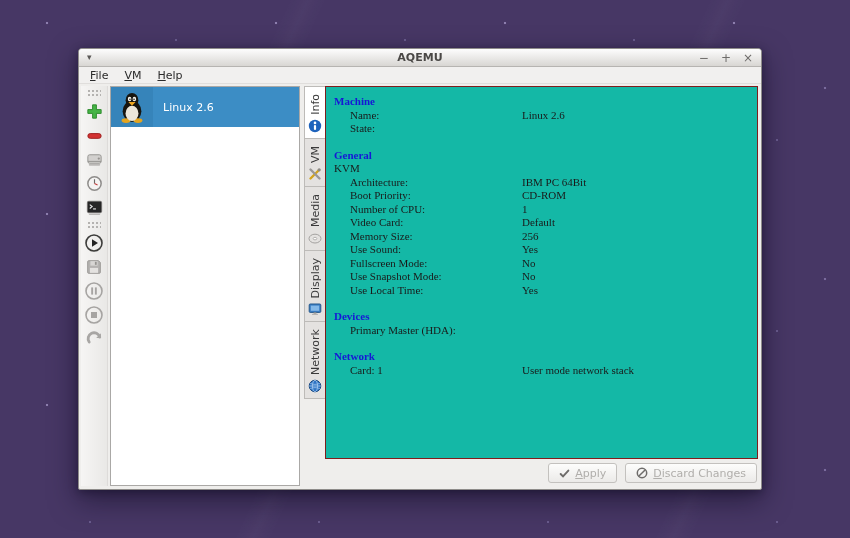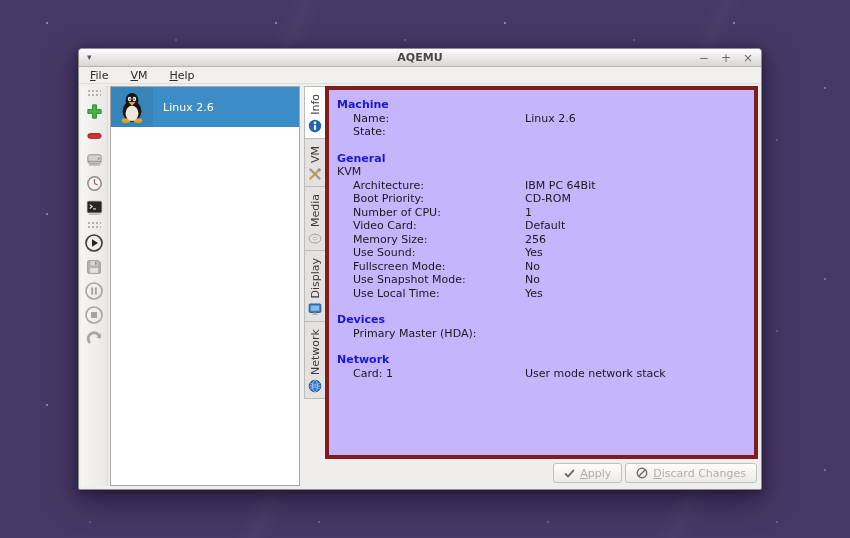--- a/index.html
+++ b/index.html
@@ -30,21 +30,21 @@
     display:flex; align-items:center; padding:0 8px;
   }
   .win-menu-btn { color:#5a5856; font-size:9px; cursor:default; line-height:1; }
   .win-title {
     position:absolute; left:0; right:0; text-align:center;
     font-size:11px; color:#4a4846; font-weight:bold; pointer-events:none;
   }
   .win-controls { margin-left:auto; display:flex; gap:12px; align-items:center; z-index:2; }
   .win-controls span { color:#6e6c6a; font-size:12px; line-height:1; cursor:default; }
   .menubar {
-    height:17px; flex:0 0 17px; display:flex; align-items:center; gap:8px;
+    height:17px; flex:0 0 17px; display:flex; align-items:center; gap:2px;
     background:#f1f0ef; border-bottom:1px solid #e0dedc; padding:0 4px;
   }
   .menu-item { padding:1px 7px; color:#2a2a2a; }
   .accel { display:inline-block; }
   .accel::first-letter { text-decoration:underline; }
   .main { flex:1; display:flex; padding:2px 3px 3px 2px; min-height:0; }
   .toolbar {
     width:27px; flex:0 0 27px; display:flex; flex-direction:column; align-items:center;
     padding-top:1px; background:linear-gradient(90deg,#f6f5f4,#e9e8e6);
     border-right:1px solid #dddbd9;
@@ -68,31 +68,31 @@
   .tab {
     display:flex; flex-direction:column; align-items:center; justify-content:flex-end;
     gap:4px; padding:7px 0 5px; background:#e4e2e0;
     border:1px solid #bdbbb8; border-right:none; border-bottom:none;
     width:21px; cursor:default;
   }
   .tab:last-child { border-bottom:1px solid #bdbbb8; }
   .tab .tab-label { writing-mode:vertical-rl; transform:rotate(180deg); font-size:11px; color:#3a3a3a; }
   .tab.selected { background:#fff; width:21px; z-index:2; }
   .tabpanel {
-    flex:1; background:#c4b5fd; border:4px solid #7f1d1d;
-    padding:8px 8px 8px 8px; overflow:hidden;
+    flex:1; background:#14b8a6; border:1px solid #7f1d1d;
+    padding:8px 8px 8px 8px; overflow:hidden;font-family:Liberation Serif, serif;
   }
   .section-title { color:#1717d6; font-weight:bold; line-height:13.5px; }
   .section { margin-bottom:13px; }
   .info-row { display:flex; line-height:13.5px; }
   .info-row .label { width:172px; margin-left:16px; color:#1a1a1a; }
   .info-row .value { flex:1; color:#1a1a1a; }
   .buttonrow {
     flex:0 0 27px; display:flex; align-items:center; justify-content:flex-end;
-    gap:3px; padding:4px 1px 3px;
+    gap:8px; padding:4px 1px 3px;
   }
   .btn {
     display:flex; align-items:center; gap:5px; height:20px; padding:0 10px;
     background:linear-gradient(#fdfdfc,#ebeae8); border:1px solid #c3c1be; border-radius:3px;
     color:#b0aeab; font-size:11px; font-family:inherit;
   }
   .btn svg { flex:0 0 auto; }
 </style>
 </head>
 <body>

